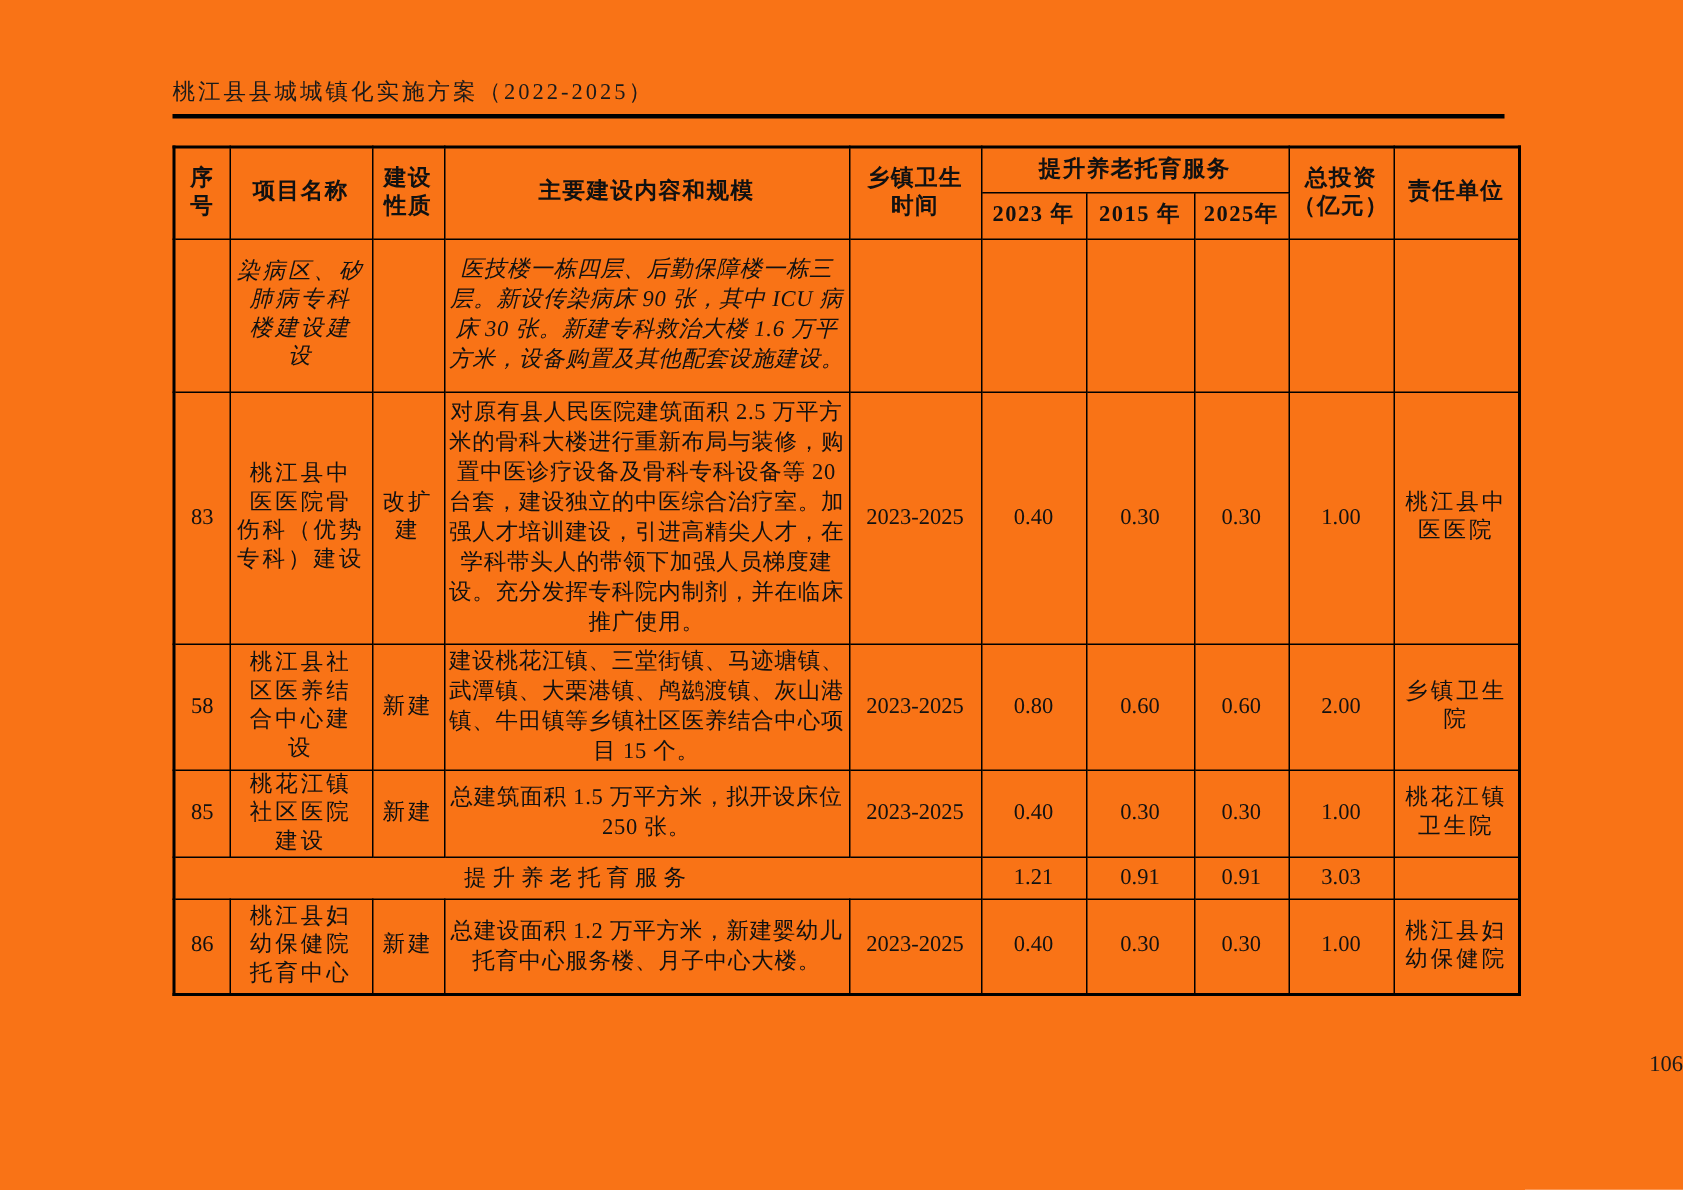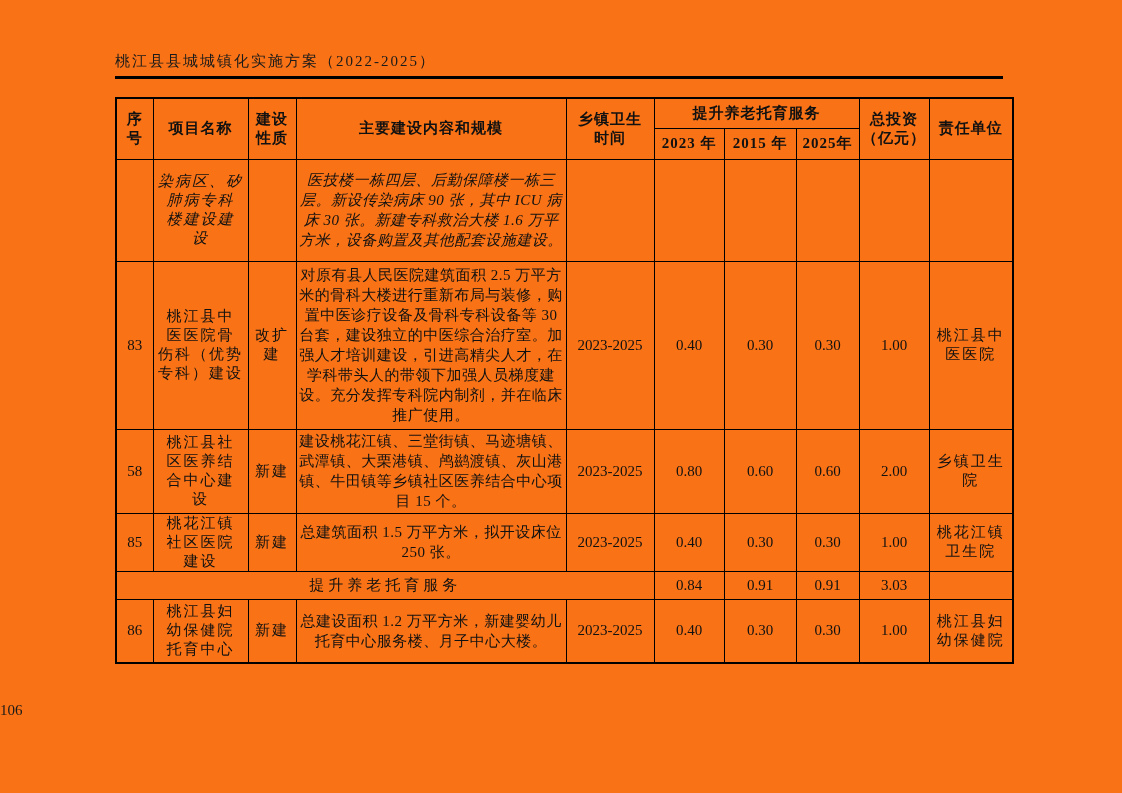--- a/index.html
+++ b/index.html
@@ -85,21 +85,21 @@
   tr.r0 { height: 102px; font-style: italic; }
   tr.r1 { height: 168px; }
   tr.r2 { height: 84px; }
   tr.r3 { height: 58px; }
   tr.rsub { height: 28px; }
   tr.r4 { height: 64px; }
   .page-number {
     position: absolute;
     left: 0; right: 0;
     top: 702px;
-    text-align: left;
+    text-align: right;
     font-size: 15px;
     color: #1a1a1a;
   }
 </style>
 </head>
 <body>
 
 <div class="sheet">
 
   <div class="doc-header">桃江县县城城镇化实施方案（2022-2025）</div>
@@ -156,21 +156,21 @@
     </tr>
 
     <tr class="r1">
       <td class="num-cell">83</td>
       <td class="pre name-cell">桃江县中
 医医院骨
 伤科（优势
 专科）建设</td>
       <td class="pre nature-cell">改扩
 建</td>
-      <td class="content-cell">对原有县人民医院建筑面积 2.5 万平方米的骨科大楼进行重新布局与装修，购置中医诊疗设备及骨科专科设备等 30 台套，建设独立的中医综合治疗室。加强人才培训建设，引进高精尖人才，在学科带头人的带领下加强人员梯度建设。充分发挥专科院内制剂，并在临床推广使用。</td>
+      <td class="content-cell">对原有县人民医院建筑面积 2.5 万平方米的骨科大楼进行重新布局与装修，购置中医诊疗设备及骨科专科设备等 20 台套，建设独立的中医综合治疗室。加强人才培训建设，引进高精尖人才，在学科带头人的带领下加强人员梯度建设。充分发挥专科院内制剂，并在临床推广使用。</td>
       <td class="num-cell">2023-2025</td>
       <td class="num-cell">0.40</td>
       <td class="num-cell">0.30</td>
       <td class="num-cell">0.30</td>
       <td class="num-cell">1.00</td>
       <td class="pre unit-cell">桃江县中
 医医院</td>
     </tr>
 
     <tr class="r2">
@@ -201,21 +201,21 @@
       <td class="num-cell">0.40</td>
       <td class="num-cell">0.30</td>
       <td class="num-cell">0.30</td>
       <td class="num-cell">1.00</td>
       <td class="pre unit-cell">桃花江镇
 卫生院</td>
     </tr>
 
     <tr class="rsub">
       <td colspan="5" class="subtotal-label">提升养老托育服务</td>
-      <td class="num-cell">0.84</td>
+      <td class="num-cell">1.21</td>
       <td class="num-cell">0.91</td>
       <td class="num-cell">0.91</td>
       <td class="num-cell">3.03</td>
       <td class="num-cell"></td>
     </tr>
 
     <tr class="r4">
       <td class="num-cell">86</td>
       <td class="pre name-cell">桃江县妇
 幼保健院

